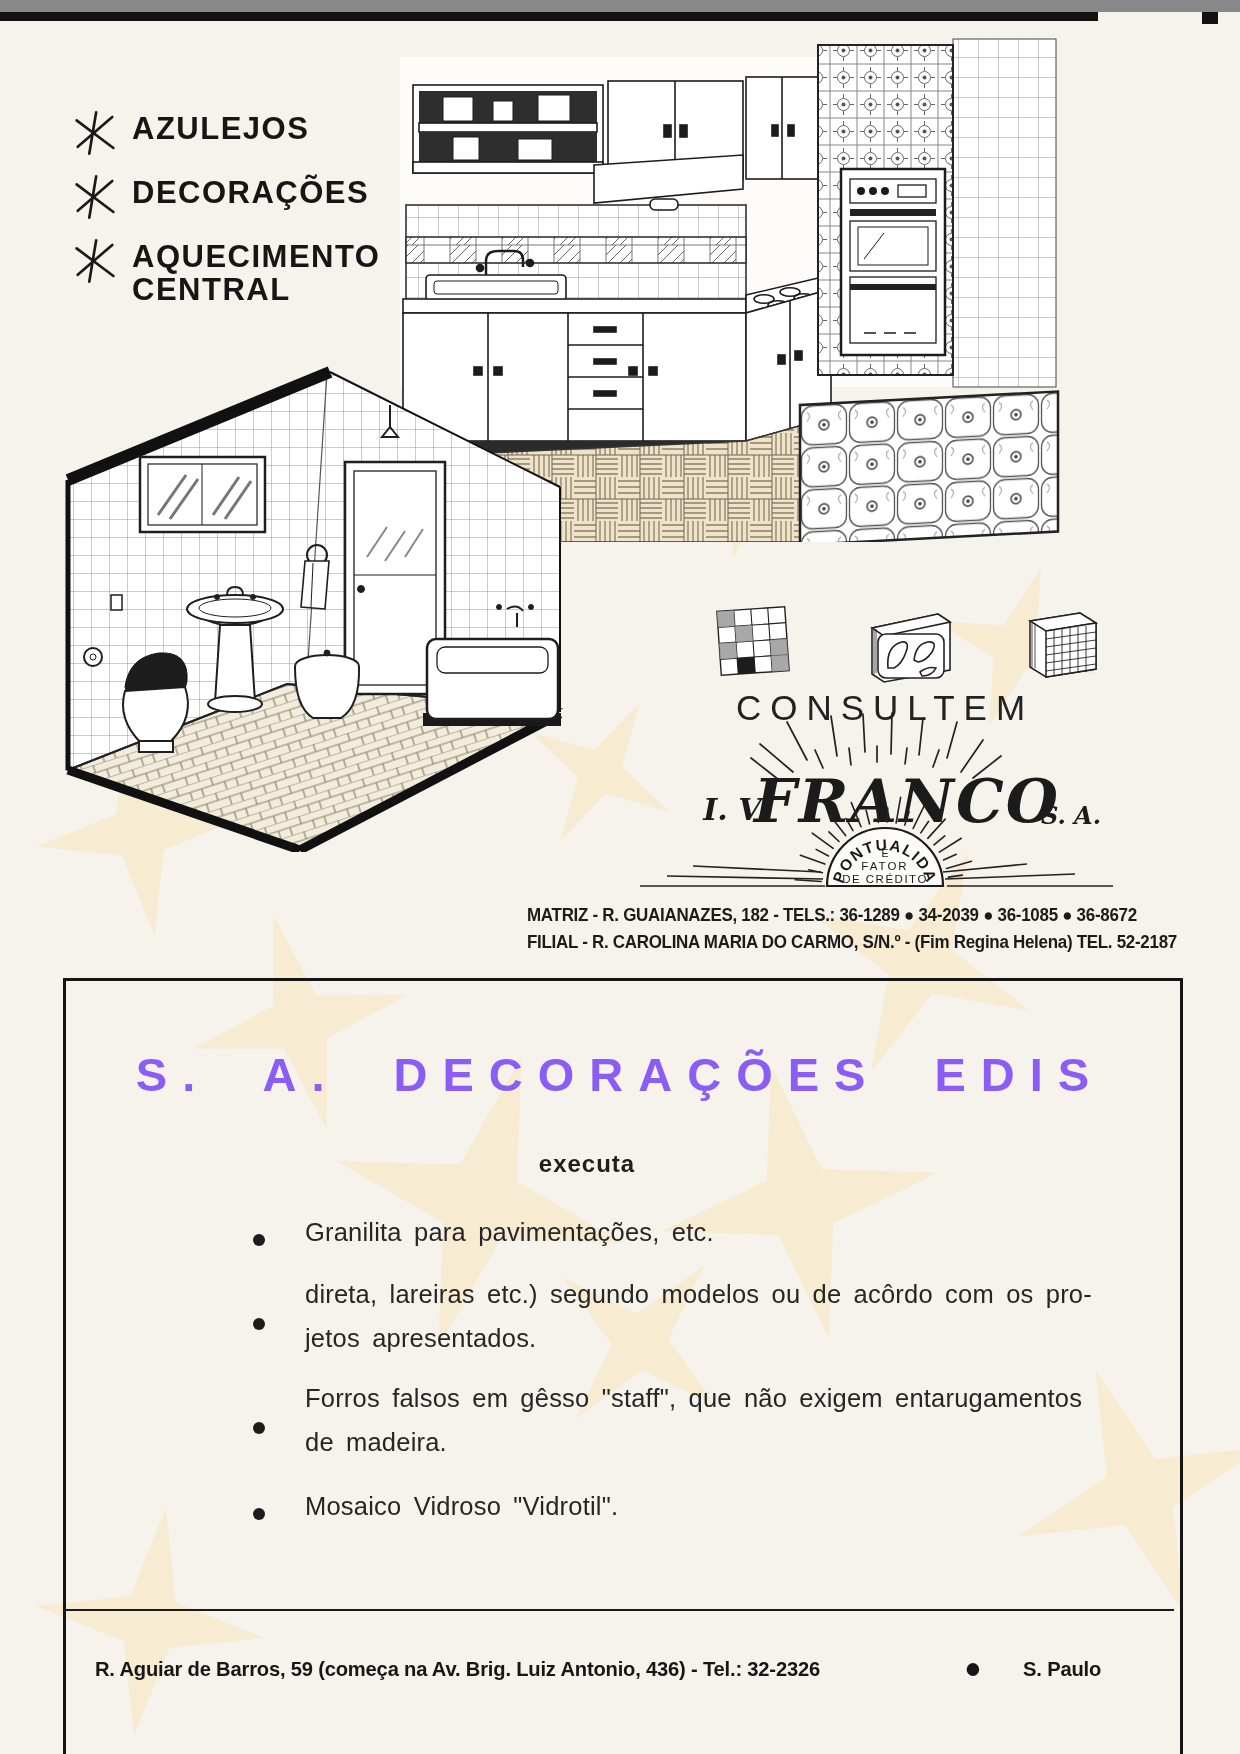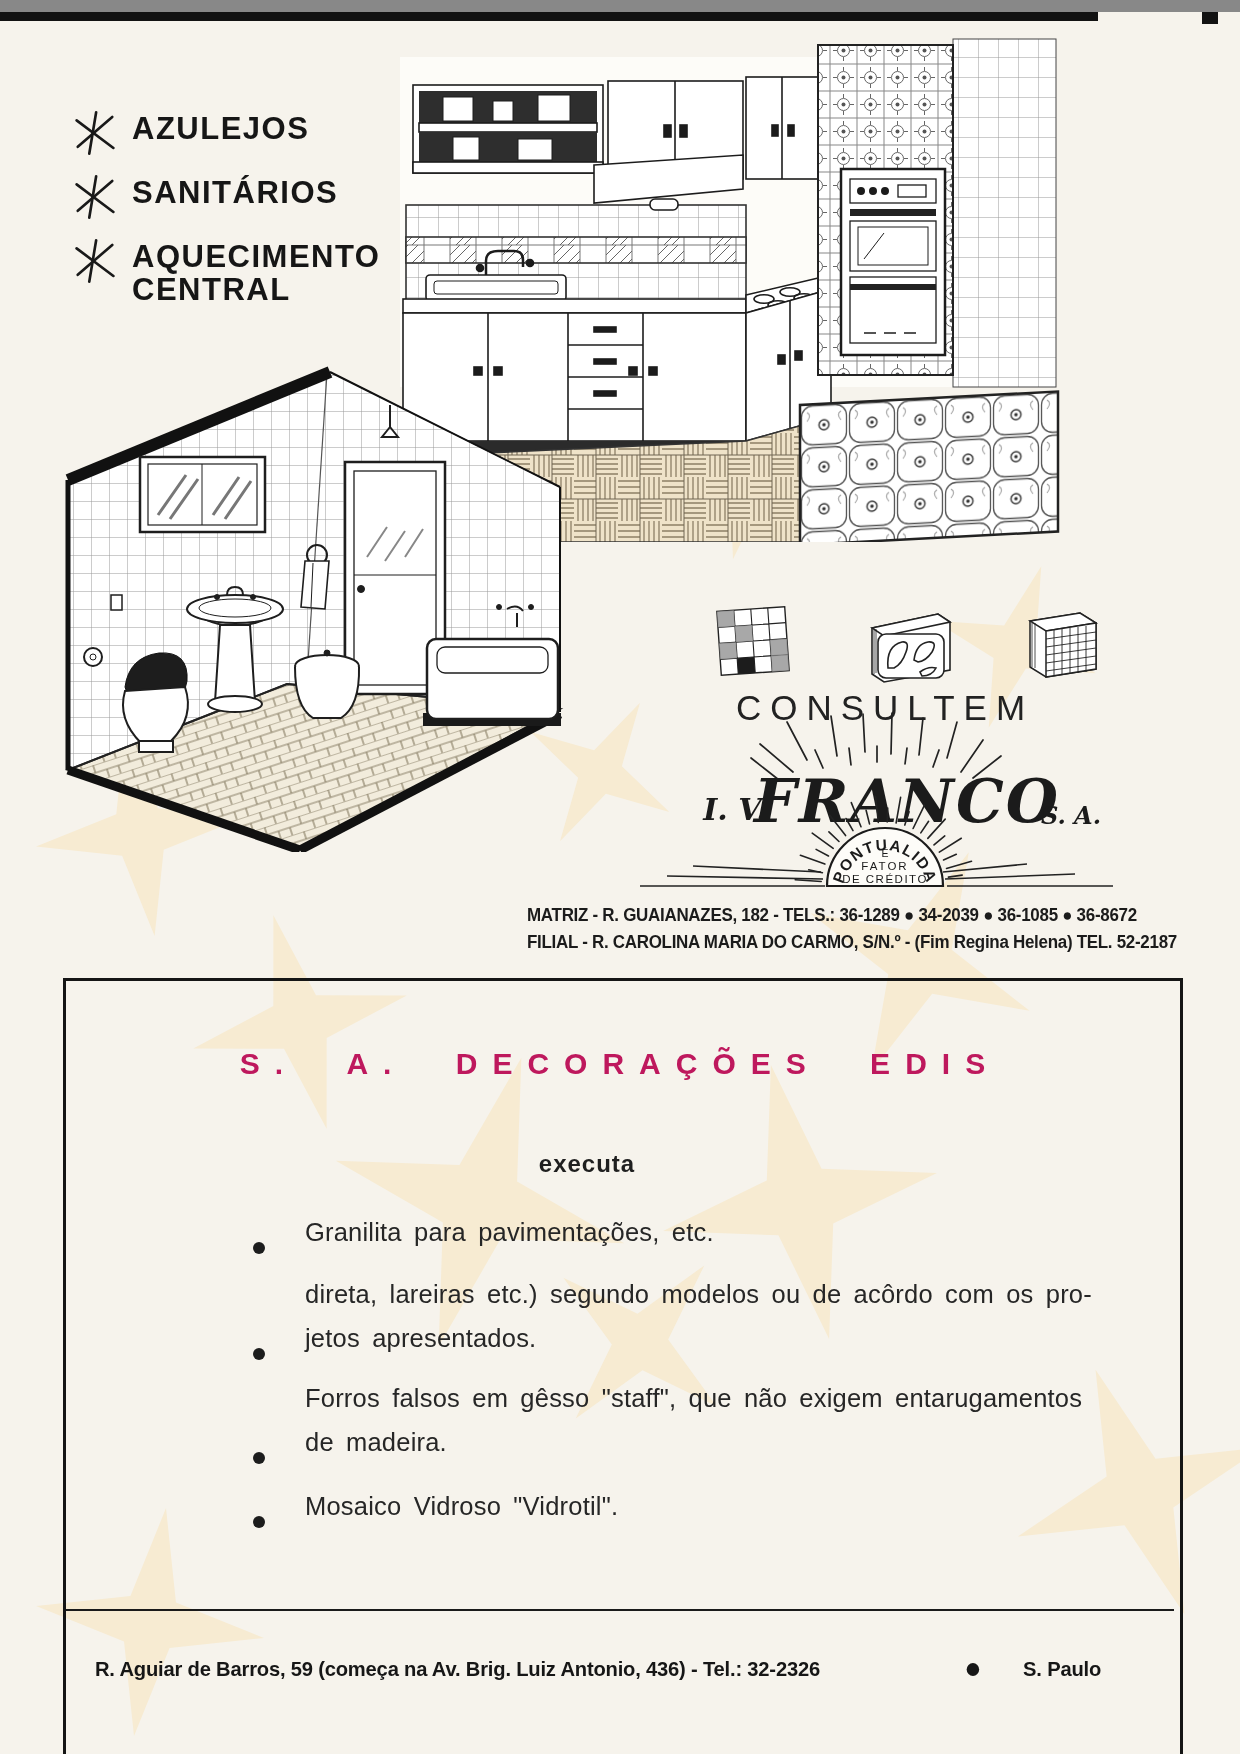--- a/index.html
+++ b/index.html
@@ -33,28 +33,28 @@
   .addresses{
     position:absolute;left:527px;top:890px;width:600px;z-index:2;
     font-size:17.5px;font-weight:bold;line-height:27px;letter-spacing:-0.3px;
     transform:scaleX(0.97);transform-origin:left top;color:#1b1b1b;white-space:nowrap;
   }
 
   
   .edis-box{position:absolute;left:63px;top:966px;width:1114px;height:779px;border:3px solid #151515;z-index:2;background:transparent;}
   .edis-title{
     position:absolute;left:63px;top:1035px;width:1114px;z-index:3;text-align:center;
-    font-size:30px;font-weight:bold;letter-spacing:15px;word-spacing:26px;color:#be185d;white-space:nowrap;
+    font-size:47px;font-weight:bold;letter-spacing:15px;word-spacing:26px;color:#8b5cf6;white-space:nowrap;
   }
   .edis-subtitle{
     position:absolute;left:67px;top:1138px;width:1040px;z-index:3;text-align:center;
     font-size:24px;font-weight:bold;letter-spacing:1px;color:#1f1f1f;
   }
   .edis-list{position:absolute;left:253px;top:1198px;width:848px;z-index:3;}
-  .edis-item{display:flex;align-items:flex-end;}
+  .edis-item{display:flex;align-items:center;}
   .edis-item .dotcol{flex:0 0 52px;}
   .edis-item .dot{width:12px;height:12px;border-radius:50%;background:#1c1c1c;margin-top:16px;}
   .edis-item .lines{flex:1;font-size:25.5px;line-height:44px;letter-spacing:0.2px;word-spacing:5px;color:#262626;}
   .mb1{margin-bottom:18px;} .mb2{margin-bottom:16px;} .mb3{margin-bottom:20px;}
   .edis-sep{position:absolute;left:66px;top:1597px;width:1108px;height:2px;background:#1a1a1a;z-index:3;}
   .edis-footer{
     position:absolute;left:95px;top:1645px;width:1062px;z-index:3;display:flex;align-items:center;
     font-size:21px;font-weight:bold;letter-spacing:-0.2px;color:#161616;white-space:nowrap;
     transform:scaleX(0.96);transform-origin:left top;
   }
@@ -103,21 +103,21 @@
       <span class="label">AZULEJOS</span>
     </div>
     <div class="feature">
       <svg class="star" width="46" height="46" viewBox="0 0 40 40">
         <g stroke="#191919" stroke-width="2.3" stroke-linecap="round">
           <line x1="21" y1="2" x2="15" y2="38"></line>
             <line x1="4" y1="9" x2="36" y2="33"></line>
             <line x1="35" y1="6" x2="5" y2="32"></line>
         </g>
       </svg>
-      <span class="label">SANITÁRIOS</span>
+      <span class="label">DECORAÇÕES</span>
     </div>
     <div class="feature">
       <svg class="star" width="46" height="46" viewBox="0 0 40 40">
         <g stroke="#191919" stroke-width="2.3" stroke-linecap="round">
           <line x1="21" y1="2" x2="15" y2="38"></line>
             <line x1="4" y1="9" x2="36" y2="33"></line>
             <line x1="35" y1="6" x2="5" y2="32"></line>
         </g>
       </svg>
       <span class="label">AQUECIMENTO CENTRAL</span>

